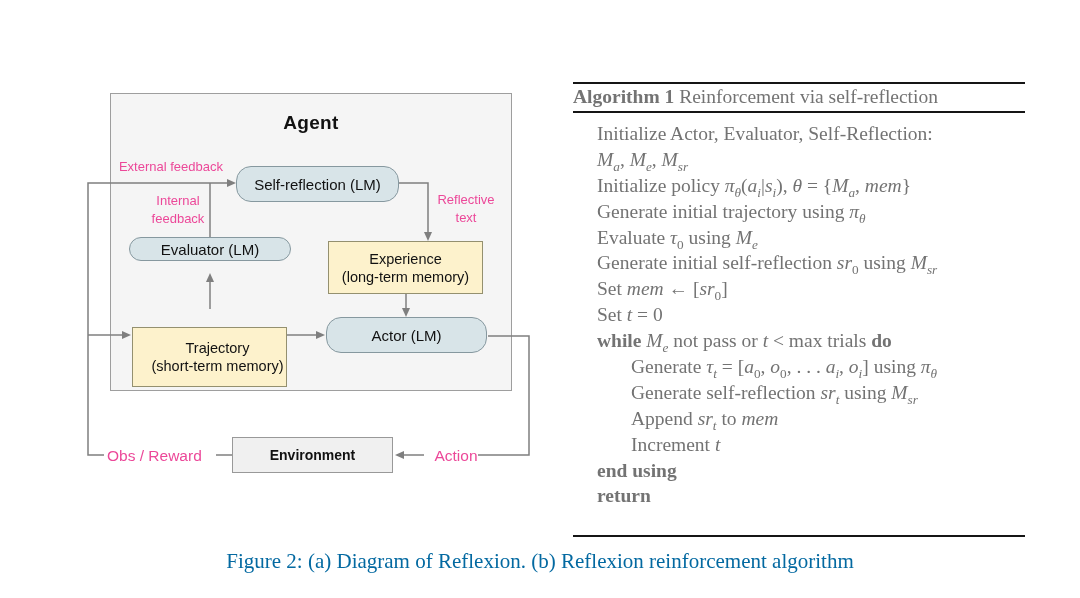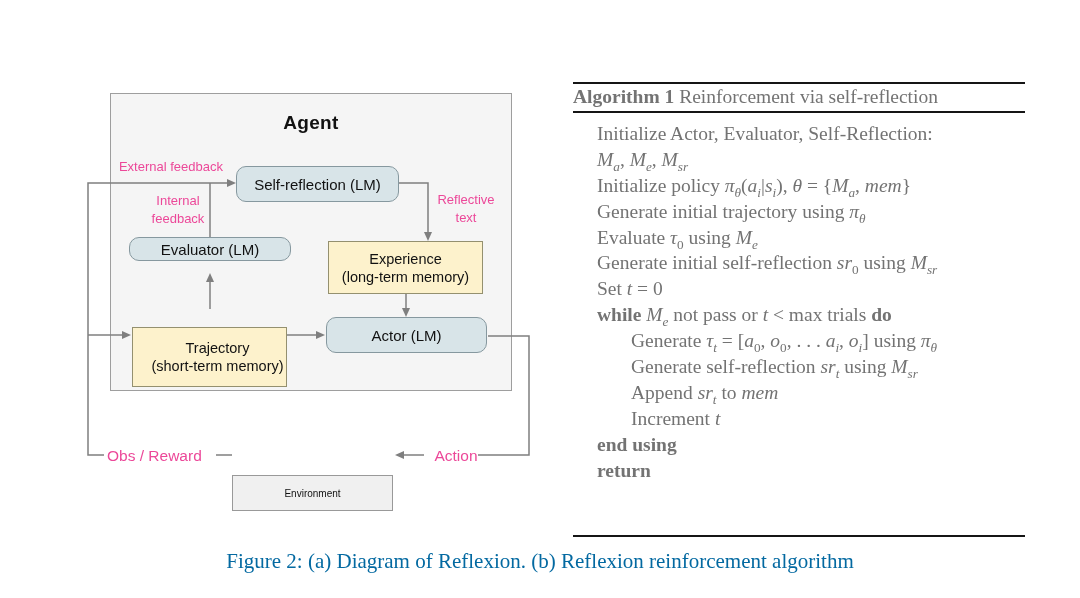--- a/index.html
+++ b/index.html
@@ -19,32 +19,32 @@
     left:110px;top:112px;width:402px;text-align:center;
     font-weight:bold;font-size:19px;letter-spacing:.3px;
   }
   .dbox{
     box-sizing:border-box;display:flex;align-items:center;justify-content:center;
     text-align:center;font-size:15px;line-height:17px;flex-direction:column;
   }
   .lm{
     background:var(--lm-fill,#d8e4e8);
     border:1.4px solid var(--lm-border,#86989f);
-    border-radius:10px;
+    border-radius:15px;
     align-items:center;
   }
   .mem{
     background:var(--mem-fill,#fdf2cc);
     border:1.4px solid var(--mem-border,#94906f);
     font-size:14.5px;line-height:18px;
   }
   .env{
     background:var(--env-fill,#f0f0f0);
     border:1.4px solid var(--env-border,#999999);
-    font-weight:normal;font-size:10px;margin-top:38px;
+    font-weight:bold;font-size:14px;
   }
   .box-self-reflection{left:236px;top:166px;width:163px;height:36px;}
   .box-evaluator{left:129px;top:237px;width:162px;height:24px;}
   .box-experience{left:328px;top:241px;width:155px;height:53px;}
   .box-trajectory{left:132px;top:327px;width:155px;height:60px;padding-left:16px;}
   .box-actor{left:326px;top:317px;width:161px;height:36px;}
   .box-environment{left:232px;top:437px;width:161px;height:36px;}
   .flowlabel{font-size:13px;line-height:18px;text-align:center;color:#ec4899;}
   .lbl-external{left:111px;top:158px;width:120px;}
   .lbl-internal{left:138px;top:192px;width:80px;}
@@ -144,20 +144,21 @@
   <span class="bd">Algorithm 1</span><span> Reinforcement via self-reflection</span>
 </div>
 <div class="abs rule rule-mid"></div>
 <div class="abs algo algo-body">
     <div class="algo-line indent-1"><span>Initialize Actor, Evaluator, Self-Reflection:</span></div>
     <div class="algo-line indent-1"><span class="it">M</span><sub class="it">a</sub><span>, </span><span class="it">M</span><sub class="it">e</sub><span>, </span><span class="it">M</span><sub class="it">sr</sub></div>
     <div class="algo-line indent-1"><span>Initialize policy </span><span class="it">π</span><sub class="it">θ</sub><span>(</span><span class="it">a</span><sub class="it">i</sub><span>|</span><span class="it">s</span><sub class="it">i</sub><span>), </span><span class="it">θ</span><span> = {</span><span class="it">M</span><sub class="it">a</sub><span>, </span><span class="it">mem</span><span>}</span></div>
     <div class="algo-line indent-1"><span>Generate initial trajectory using </span><span class="it">π</span><sub class="it">θ</sub></div>
     <div class="algo-line indent-1"><span>Evaluate </span><span class="it">τ</span><sub>0</sub><span> using </span><span class="it">M</span><sub class="it">e</sub></div>
     <div class="algo-line indent-1"><span>Generate initial self-reflection </span><span class="it">sr</span><sub>0</sub><span> using </span><span class="it">M</span><sub class="it">sr</sub></div>
+    <div class="algo-line indent-1"><span>Set </span><span class="it">mem</span><span> ← [</span><span class="it">sr</span><sub>0</sub><span>]</span></div>
     <div class="algo-line indent-1"><span>Set </span><span class="it">t</span><span> = 0</span></div>
     <div class="algo-line indent-1"><span class="bd">while</span><span> </span><span class="it">M</span><sub class="it">e</sub><span> not pass or </span><span class="it">t</span><span> &lt; max trials </span><span class="bd">do</span></div>
     <div class="algo-line indent-2"><span>Generate </span><span class="it">τ</span><sub class="it">t</sub><span> = [</span><span class="it">a</span><sub>0</sub><span>, </span><span class="it">o</span><sub>0</sub><span>, . . . </span><span class="it">a</span><sub class="it">i</sub><span>, </span><span class="it">o</span><sub class="it">i</sub><span>] using </span><span class="it">π</span><sub class="it">θ</sub></div>
     <div class="algo-line indent-2"><span>Generate self-reflection </span><span class="it">sr</span><sub class="it">t</sub><span> using </span><span class="it">M</span><sub class="it">sr</sub></div>
     <div class="algo-line indent-2"><span>Append </span><span class="it">sr</span><sub class="it">t</sub><span> to </span><span class="it">mem</span></div>
     <div class="algo-line indent-2"><span>Increment </span><span class="it">t</span></div>
     <div class="algo-line indent-1"><span class="bd">end using</span></div>
     <div class="algo-line indent-1"><span class="bd">return</span></div>
   </div>
 <div class="abs rule rule-bot"></div>

